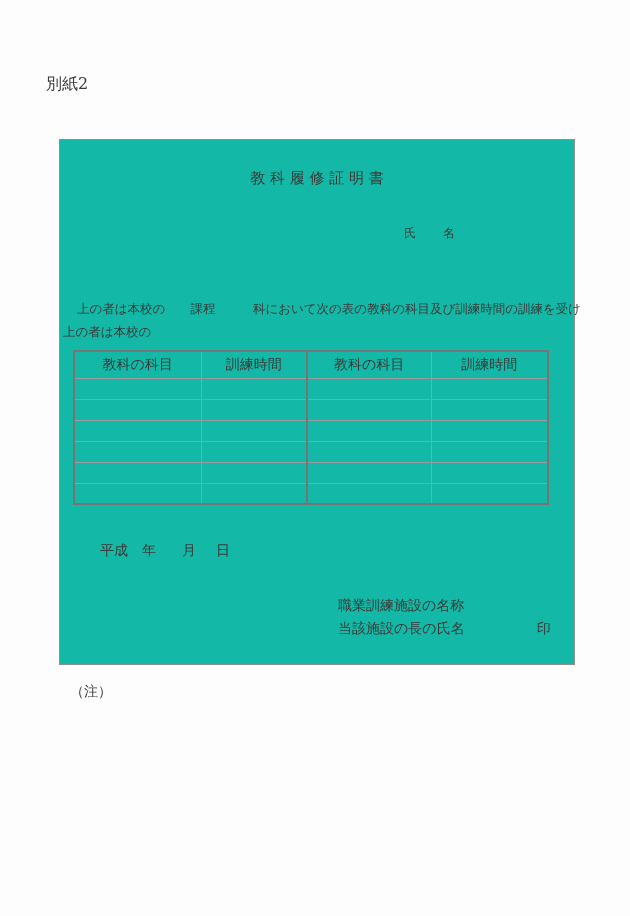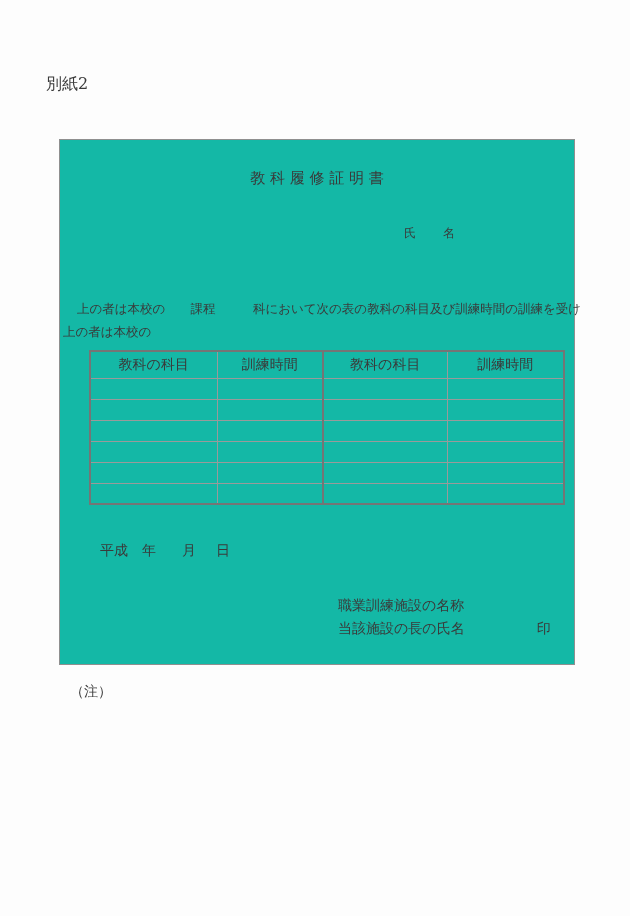--- a/index.html
+++ b/index.html
@@ -44,21 +44,21 @@
 
   .statement {
     left: 3px; top: 159px;
     font-size: 12.5px;
     line-height: 22px;
     white-space: nowrap;
   }
   .statement .line1 { padding-left: 14px; font-family: Liberation Mono, monospace; }
 
   .course-table {
-    left: 29px; top: 210px;
+    left: 13px; top: 210px;
     border-collapse: collapse;
     table-layout: fixed;
     width: 406px;
     font-size: 14px;
   }
   .course-table table { width: 100%; }
   table.course-grid {
     border-collapse: collapse;
     table-layout: fixed;
     width: 474px;

